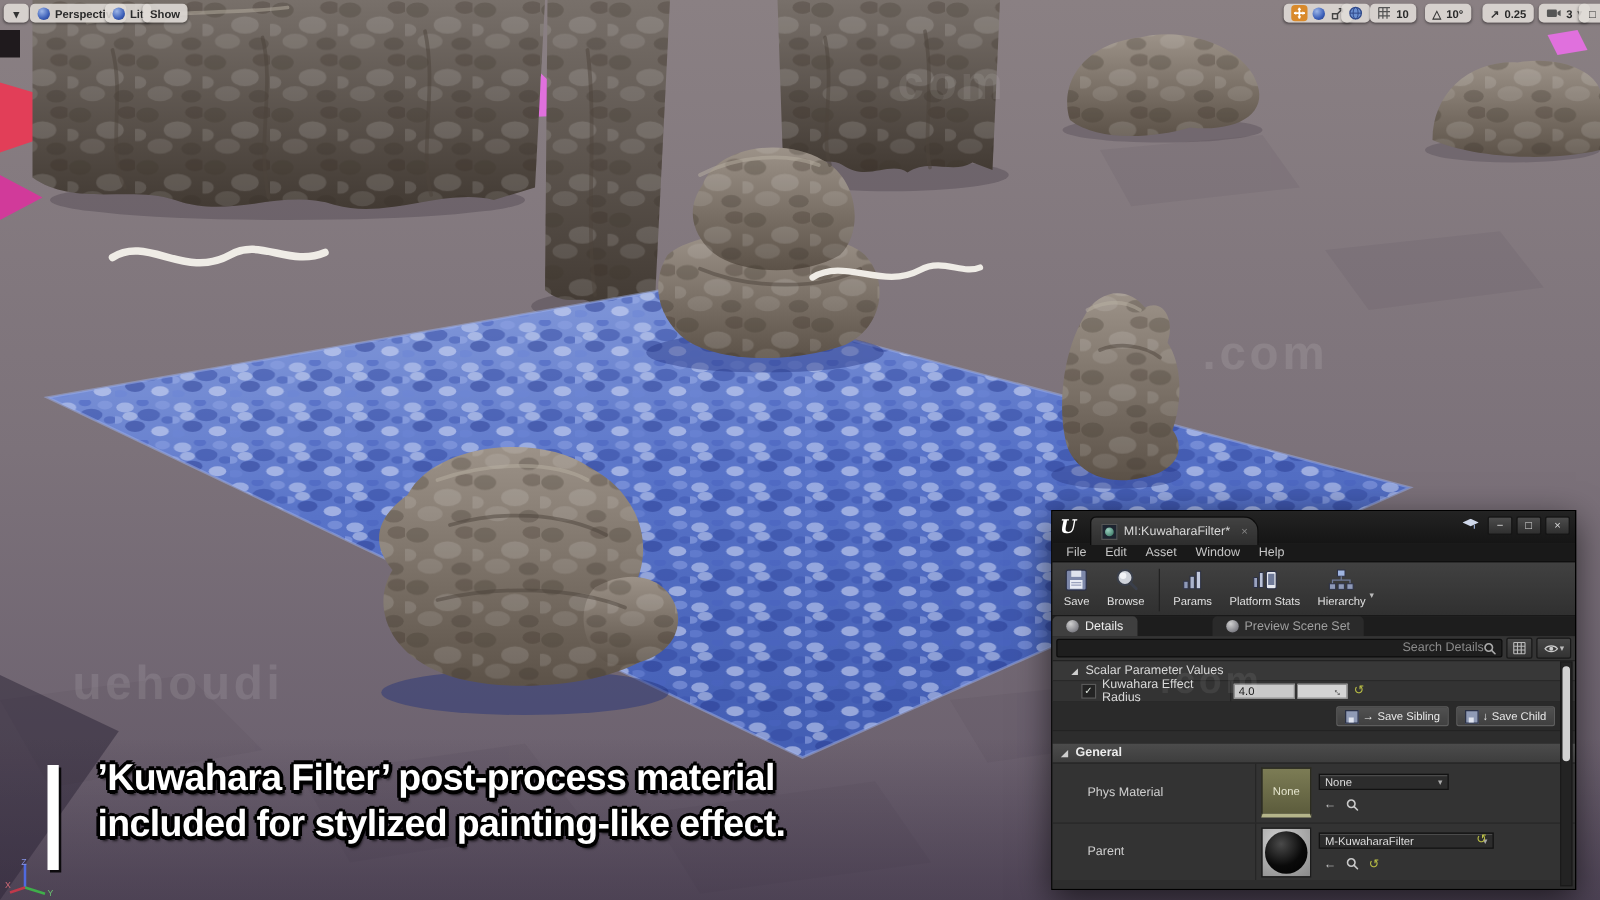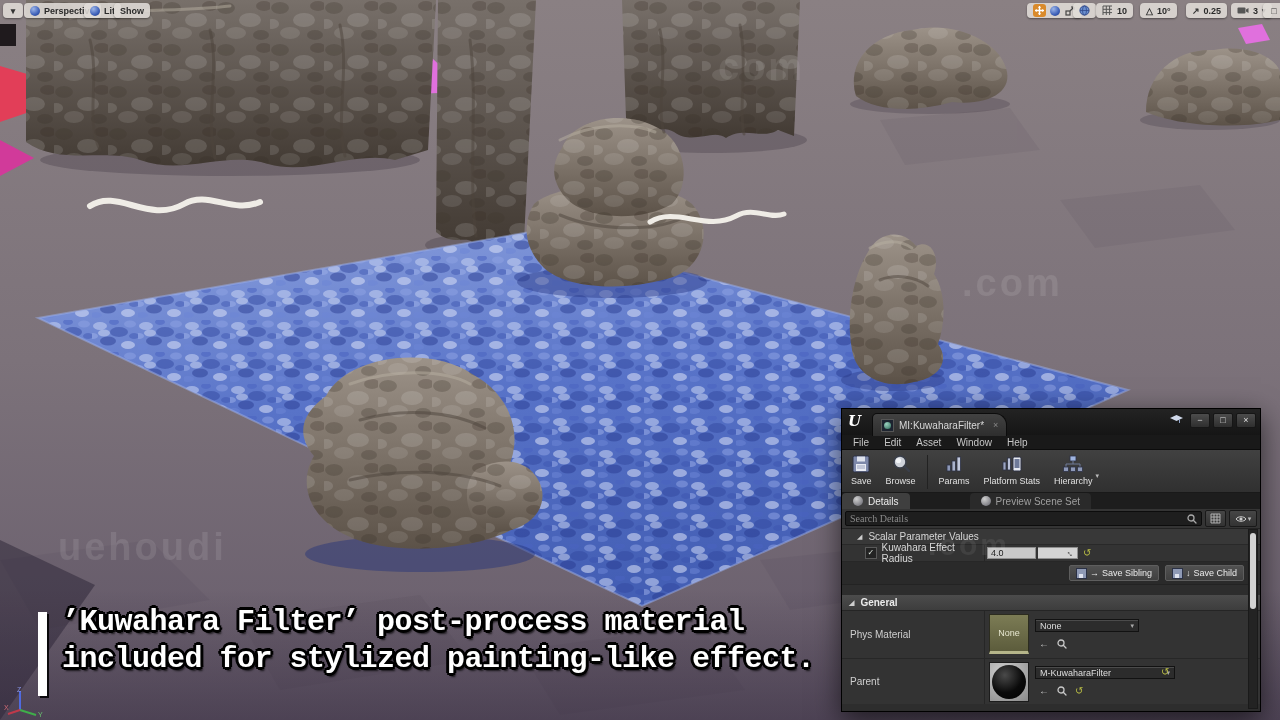--- a/index.html
+++ b/index.html
@@ -21,22 +21,22 @@
   .tool-ic{width:13px;height:13px;display:flex;align-items:center;justify-content:center;border-radius:3px;}
   .tool-ic.active{background:#d98a2b;}
   .sphere{width:10px;height:10px;border-radius:50%;
       background:radial-gradient(circle at 35% 30%, #9db6e8, #3c5fb8 60%, #22347a);}
   .tiny-caret{font-size:7px;color:#444;}
 
   
   #caption{position:absolute;left:38px;top:604px;z-index:30;}
   #caption .bar{position:absolute;left:0;top:8px;width:9px;height:84px;background:#fff;
       box-shadow:2px 2px 0 rgba(0,0,0,.85);}
-  #caption .lines{margin-left:24px;font-weight:bold;font-size:30px;line-height:37px;color:#fff;
-      font-family:Liberation Mono, monospace;letter-spacing:-0.5px;
+  #caption .lines{margin-left:40px;font-weight:bold;font-size:30px;line-height:37px;color:#fff;
+      font-family:Liberation Sans, sans-serif;letter-spacing:-0.5px;
       text-shadow:-2px -2px 0 #000,2px -2px 0 #000,-2px 2px 0 #000,2px 2px 0 #000,
                   0 -3px 0 #000,0 3px 0 #000,-3px 0 0 #000,3px 0 0 #000,2px 4px 2px rgba(0,0,0,.7);}
 
   
   #gizmo{position:absolute;left:4px;top:686px;z-index:20;}
 
   
   #mi-window{position:absolute;left:841px;top:408px;width:418px;height:302px;z-index:40;
       background:#2f2f2f;border:1px solid #000;box-shadow:0 8px 26px rgba(0,0,0,.6);
       display:flex;flex-direction:column;font-size:10px;color:#ccc;}
@@ -70,21 +70,21 @@
   .ptab{height:16px;display:flex;align-items:center;gap:5px;padding:0 11px;font-size:10px;border-radius:4px 4px 0 0;}
   .ptab.active{background:#3f3f3f;color:#ececec;}
   .ptab.inactive{background:#2a2a2a;color:#9f9f9f;}
   .ptab-ic{width:10px;height:10px;border-radius:50%;background:radial-gradient(circle at 35% 30%,#cfcfcf,#5f5f68);display:block;}
 
   .search-row{height:19px;background:#343434;display:flex;align-items:center;gap:3px;
       padding:0 3px;flex:none;border-bottom:1px solid #222;}
   .search-box{flex:1;height:13px;background:#1e1e1e;border:1px solid #0c0c0c;border-radius:2px;
       display:flex;align-items:center;padding:0 4px;}
   .search-box input{flex:1;background:transparent;border:none;outline:none;color:#bbb;font-size:10px;
-      font-family:Liberation Serif, serif;padding:0;}
+      font-family:Liberation Sans, sans-serif;padding:0;text-align:right;}
   .search-box input::placeholder{color:#8a8a8a;}
   .sq-btn{width:19px;height:15px;background:linear-gradient(#464646,#333);border:1px solid #191919;
       display:flex;align-items:center;justify-content:center;border-radius:2px;gap:1px;color:#ccc;}
 
   .details-body{position:relative;flex:1;background:#2d2d2d;overflow:hidden;}
   .cat-header{height:15px;background:linear-gradient(#4c4c4c,#3d3d3d);border-bottom:1px solid #252525;
       display:flex;align-items:center;gap:6px;padding-left:7px;font-weight:bold;color:#ececec;}
   .cat-arrow{font-size:7px;color:#cfcfcf;}
   .sub-header{height:15px;background:#383838;border-bottom:1px solid #292929;display:flex;
       align-items:center;gap:6px;padding-left:15px;color:#d6d6d6;}
@@ -105,21 +105,21 @@
       justify-content:flex-end;align-items:center;gap:6px;padding-right:16px;}
   .mini-btn{height:14px;background:linear-gradient(#515151,#404040);border:1px solid #5e5e5e;
       border-radius:2px;display:flex;align-items:center;gap:3px;padding:0 6px;color:#eaeaea;font-size:9px;}
   .floppy-sm{width:9px;height:9px;background:#8f9ab5;border:1px solid #2b3145;position:relative;display:inline-block;}
   .floppy-sm::after{content:"";position:absolute;left:2px;bottom:0;width:4px;height:4px;background:#dfe3ee;}
   .mini-arrow{font-size:9px;color:#e8e8e8;}
 
   .spacer-row{height:10px;background:#2d2d2d;}
   .prop-row{display:flex;background:#333;border-bottom:1px solid #272727;}
   .prop-label{width:143px;border-right:1px solid #262626;box-sizing:border-box;display:flex;
-      align-items:center;padding-left:8px;color:#cfcfcf;}
+      align-items:center;padding-left:8px;color:#cfcfcf;margin-left:20px;}
   .prop-val{position:relative;flex:1;}
   .thumb{position:absolute;left:4px;top:3px;width:40px;height:40px;box-sizing:border-box;}
   .thumb.none-thumb{background:linear-gradient(#7c7c55,#5c5c3c);border:1px solid #2c2c1f;
       border-bottom:3px solid #b5b58a;display:flex;align-items:center;justify-content:center;
       color:#e6e6cf;font-size:9px;}
   .thumb.sphere-thumb{background:radial-gradient(circle at 35% 25%,#cfcfcf,#8a8a8a);border:1px solid #1c1c1c;
       display:flex;align-items:center;justify-content:center;}
   .sphere-black{width:34px;height:34px;border-radius:50%;
       background:radial-gradient(circle at 38% 30%,#4a4a4a,#0a0a0a 55%,#000);}
   .combo{position:absolute;height:13px;background:#2c2c2c;border:1px solid #121212;box-shadow:inset 0 1px 0 #4b4b4b;

